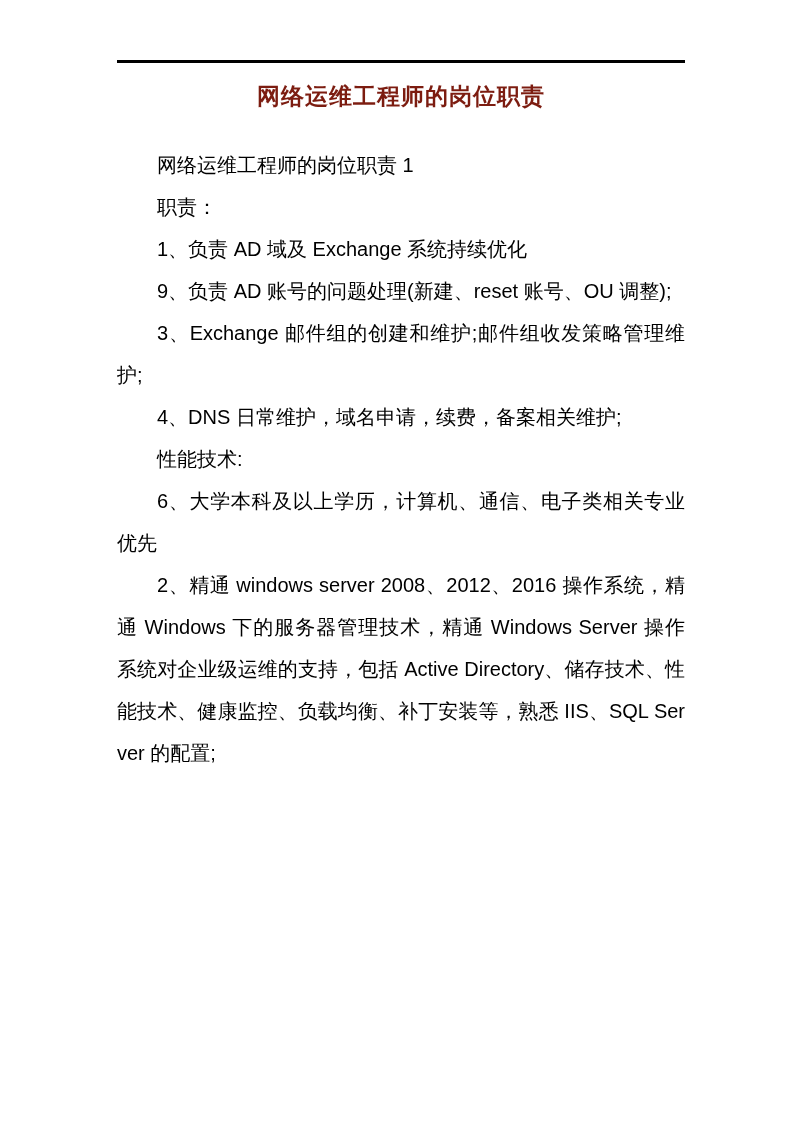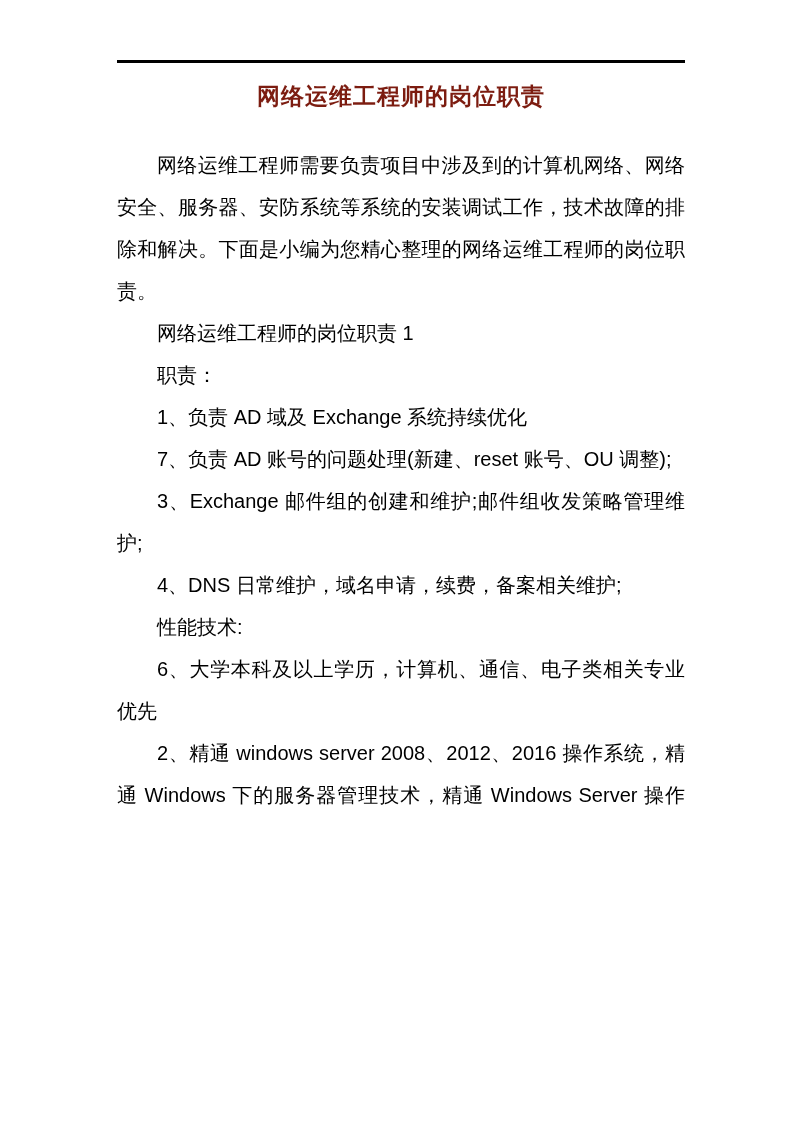--- a/index.html
+++ b/index.html
@@ -70,29 +70,28 @@
 <body>
 
 <div class="page">
 
   <div class="top-rule"></div>
 
   <h1 class="doc-title">网络运维工程师的岗位职责</h1>
 
   <div class="doc-body">
 
-      <p class="para">网络运维工程师需要负责项目中涉及到的计算机网络、网络安全、服务器、安防系统等系统的安装调试工作，技术故障的排除和解决。下面是小编为您精心整理的网络运维工程师的岗位职责。</p>
 
       <p class="para">网络运维工程师的岗位职责 1</p>
 
       <p class="para">职责：</p>
 
       <p class="para">1、负责 AD 域及 Exchange 系统持续优化</p>
 
-      <p class="para">7、负责 AD 账号的问题处理(新建、reset 账号、OU 调整);</p>
+      <p class="para">9、负责 AD 账号的问题处理(新建、reset 账号、OU 调整);</p>
 
       <p class="para">3、Exchange 邮件组的创建和维护;邮件组收发策略管理维护;</p>
 
       <p class="para">4、DNS 日常维护，域名申请，续费，备案相关维护;</p>
 
 
 
       <p class="para">性能技术:</p>
 
       <p class="para">6、大学本科及以上学历，计算机、通信、电子类相关专业优先</p>

